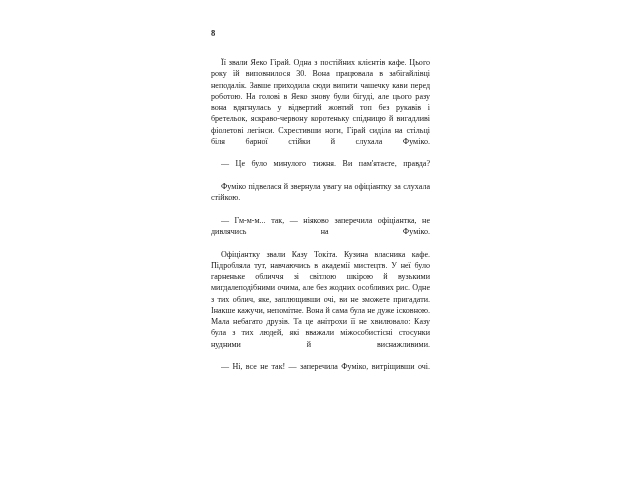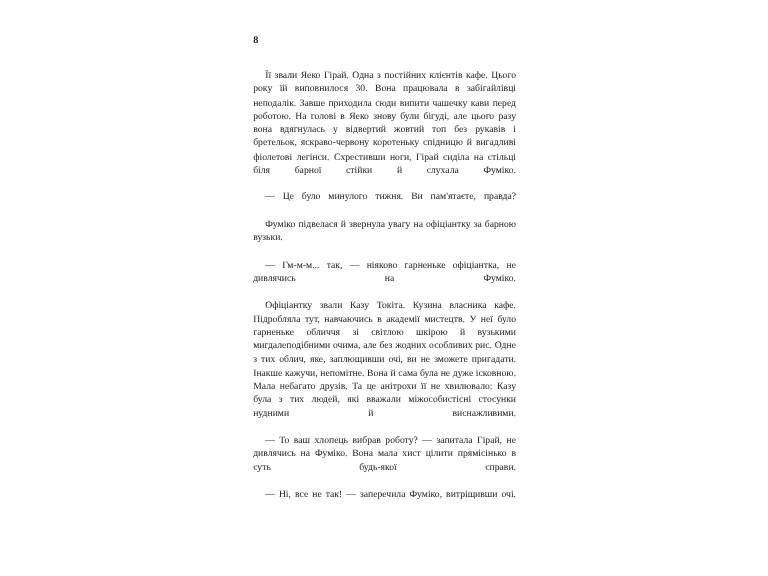--- a/index.html
+++ b/index.html
@@ -63,27 +63,26 @@
 <div class="page">
 
   <div class="page-number">8</div>
 
   <div class="text-column">
 
     <p class="para">Її звали Яеко Гірай. Одна з постійних клієнтів кафе. Цьо­го року їй виповнилося 30. Вона працювала в забігай­лівці неподалік. Завше приходила сюди випити чашечку кави перед роботою. На голові в Яеко знову були бігу­ді, але цього разу вона вдягнулась у відвертий жовтий топ без рукавів і бретельок, яскраво-червону коротень­ку спідницю й вигадливі фіолетові легінси. Схрестивши ноги, Гірай сиділа на стільці біля барної стійки й слухала Фуміко.</p>
 
     <p class="para dialogue">— Це було минулого тижня. Ви пам'ятаєте, правда?</p>
 
-    <p class="para">Фуміко підвелася й звернула увагу на офіціантку за барною вузьки.</p>
+    <p class="para">Фуміко підвелася й звернула увагу на офіціантку за слухала стійкою.</p>
 
-    <p class="para dialogue">— Гм-м-м... так, — ніяково гарненьке офіціантка, не дивлячись на Фуміко.</p>
+    <p class="para dialogue">— Гм-м-м... так, — ніяково заперечила офіціантка, не дивлячись на Фуміко.</p>
 
     <p class="para">Офіціантку звали Казу Токіта. Кузина власника кафе. Підробляла тут, навчаючись в академії мистецтв. У неї було гарненьке обличчя зі світлою шкірою й вузьки­ми мигдалеподібними очима, але без жодних особливих рис. Одне з тих облич, яке, заплющивши очі, ви не зможете пригадати. Інакше кажучи, непомітне. Вона й сама була не дуже ісковною. Мала небагато друзів. Та це анітрохи її не хвилювало: Казу була з тих людей, які вважали між­особистісні стосунки нудними й виснажливими.</p>
 
 
 
-    <p class="para dialogue">— То ваш хлопець вибрав роботу? — запитала Гірай, не дивлячись на Фуміко. Вона мала хист цілити прямі­сінько в суть будь-якої справи.</p>
 
     <p class="para dialogue">— Ні, все не так! — заперечила Фуміко, витріщивши очі.</p>
 
   </div>
 
 </div>
 
 </body></html>

